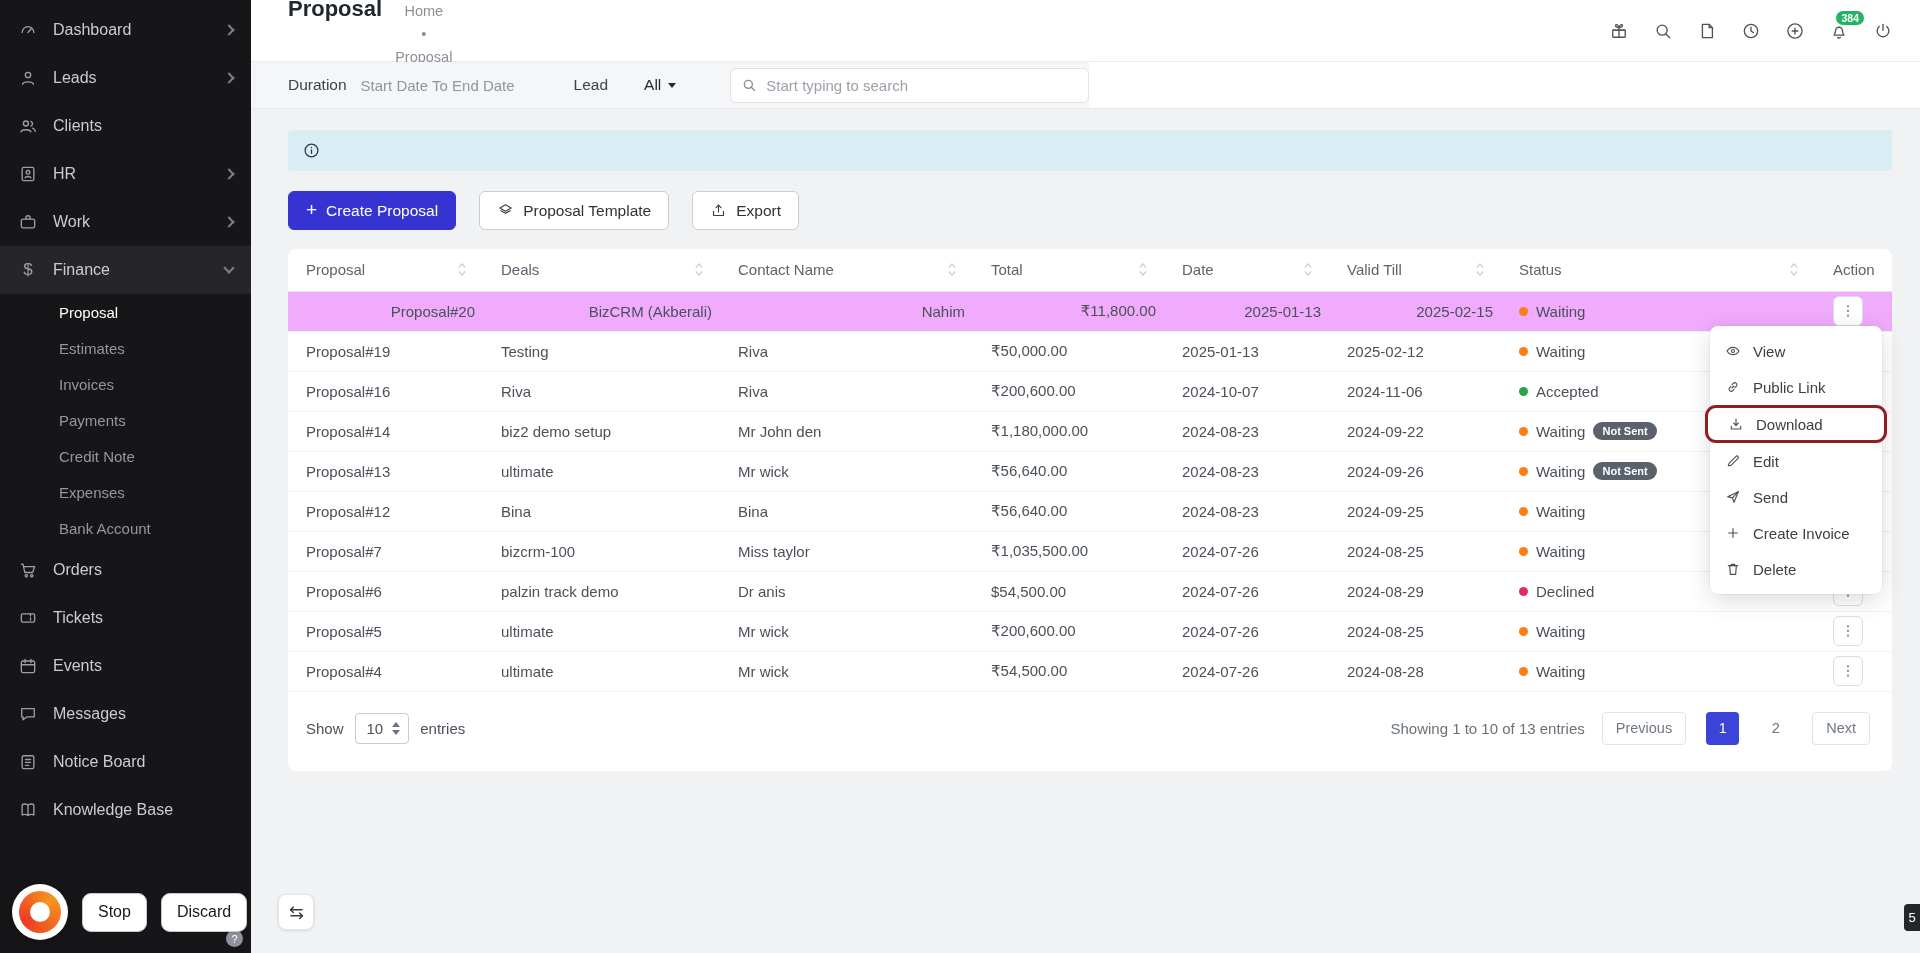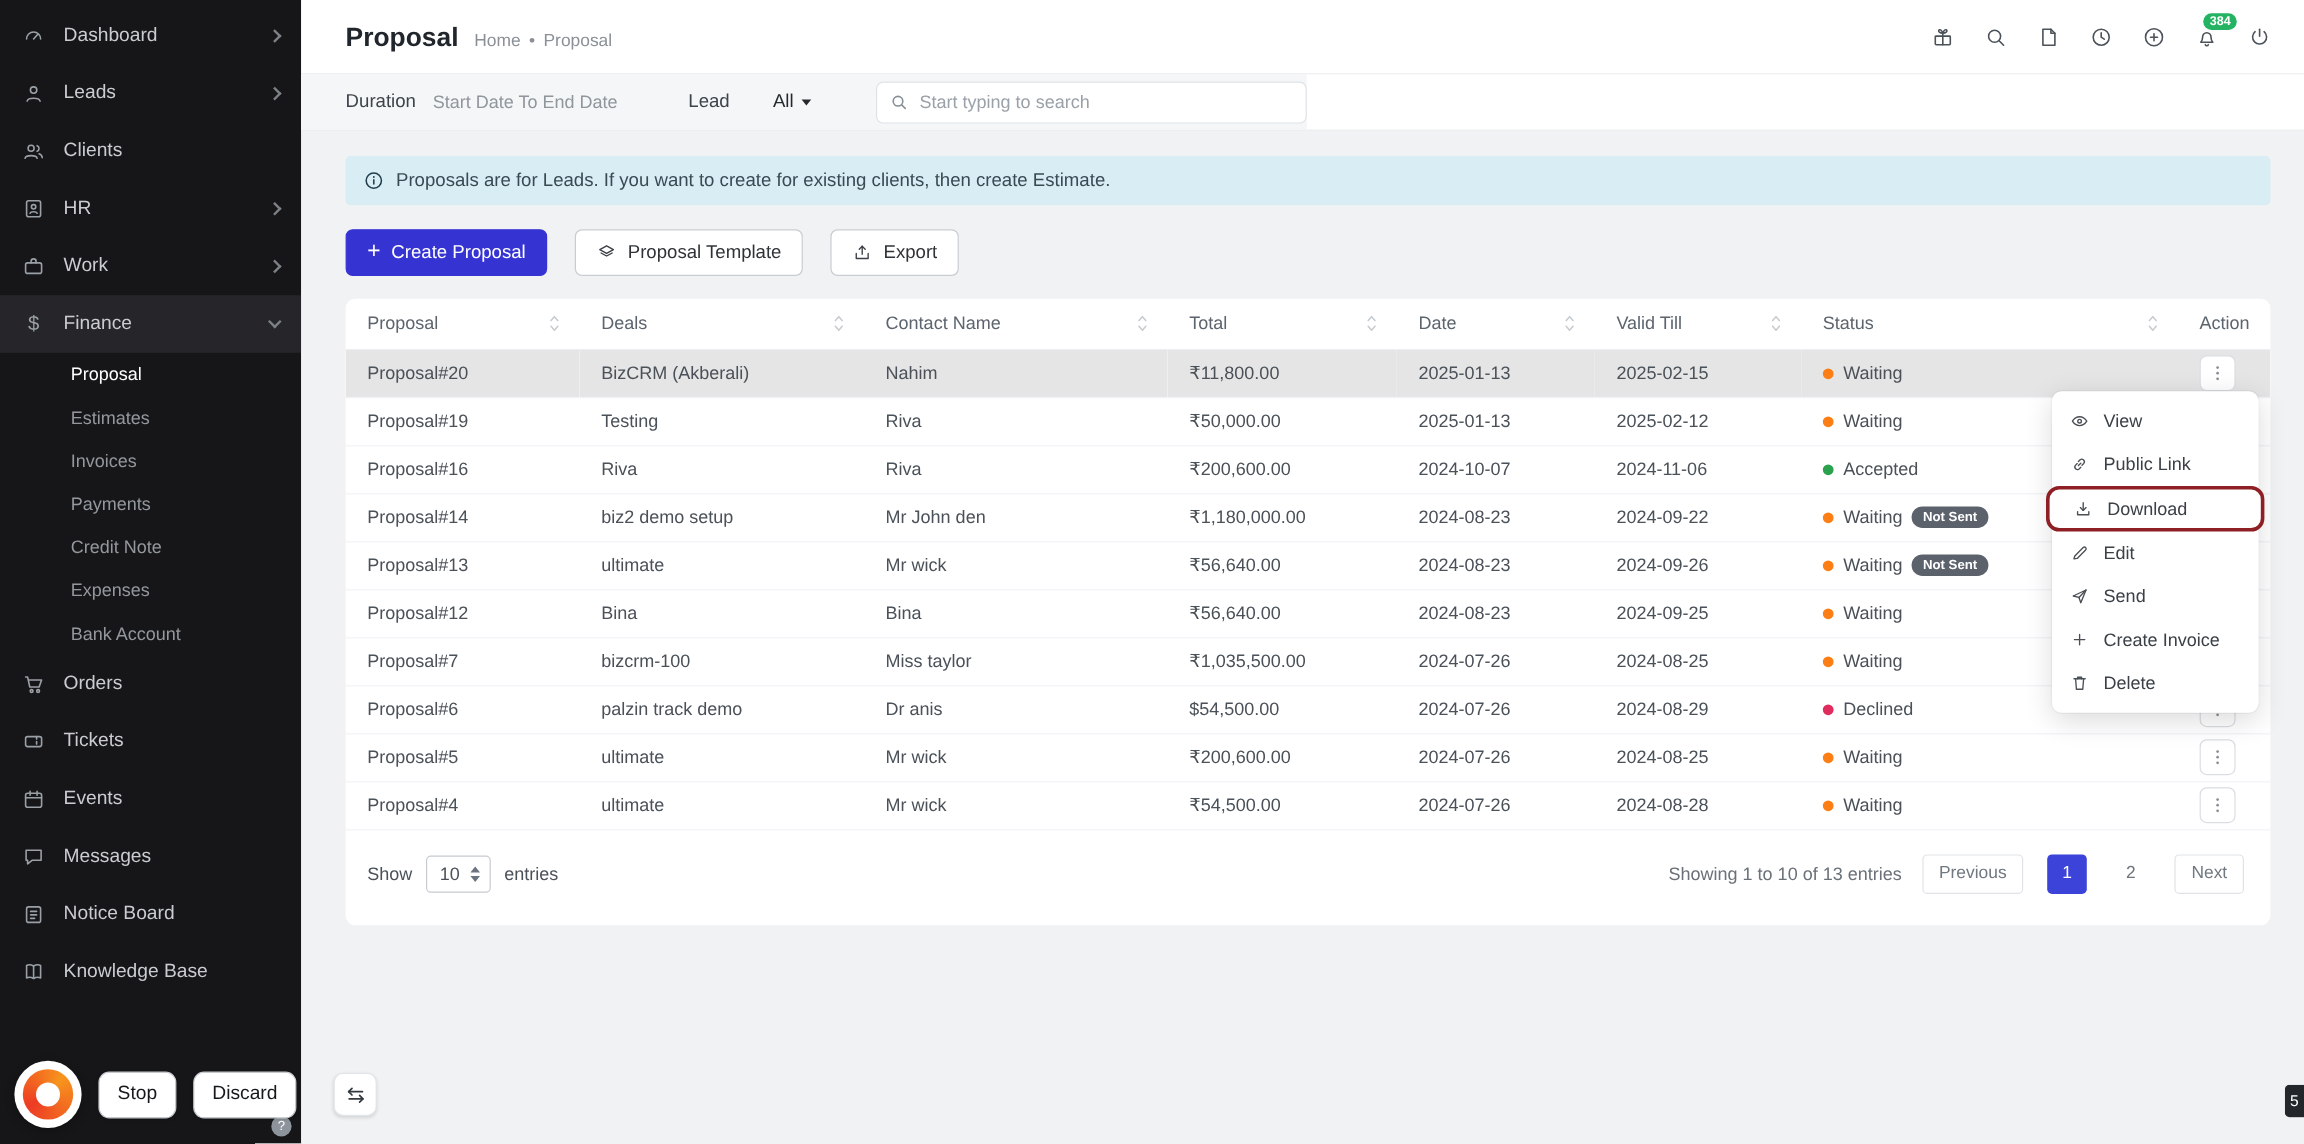--- a/index.html
+++ b/index.html
@@ -23,21 +23,21 @@
   .nav-item.expanded { background: #26262a; }
   .nav-item.expanded .chev { transform: rotate(45deg); margin-top: -4px; }
   .subnav .sub-item { height: 36px; display: flex; align-items: center; padding-left: 59px; font-size: 15px; color: #93989e; cursor: pointer; }
   .subnav .sub-item.active { color: #ffffff; font-weight: 500; }
 
   
   .main { flex: 1; display: flex; flex-direction: column; height: 953px; }
   .topbar { height: 62px; background: #fff; border-bottom: 1px solid #ebedef; display: flex; align-items: center; justify-content: space-between; padding: 0 18px 0 37px; }
   .title-wrap { display: flex; align-items: baseline; gap: 13px; }
   .page-title { font-size: 22px; font-weight: 700; color: #21262c; }
-  .crumb { font-size: 14.5px; color: #8a9096; display: flex; align-items: center; gap: 7px; }
+  .crumb { font-size: 14.5px; color: #8a9096; display: flex; align-items: center; gap: 7px; flex-direction: column; }
   .top-icons { display: flex; align-items: center; gap: 18px; padding-right: 6px; }
   .icon-btn { width: 26px; height: 26px; display: flex; align-items: center; justify-content: center; background: none; border: none; color: #4b5259; cursor: pointer; position: relative; }
   .icon-btn svg { width: 20px; height: 20px; }
   .badge-green { position: absolute; top: -7px; right: -12px; background: #24b263; color: #fff; font-size: 10.5px; font-weight: 700; padding: 2px 5px; border-radius: 9px; line-height: 1; }
 
   
   .filterbar { height: 47px; background: #fff; border-bottom: 1px solid #e8eaec; display: flex; }
   .filters-left { width: 838px; background: #f5f6f8; display: flex; align-items: center; padding-left: 37px; gap: 14px; }
   .flabel { font-size: 15.5px; color: #3c434a; }
   .duration-input { width: 205px; background: transparent; border: none; outline: none; font-size: 15px; color: #3c434a; font-family: inherit; }
@@ -64,21 +64,21 @@
   .btn-outline svg { width: 17px; height: 17px; color: #3c4147; }
 
   
   .card { margin-top: 19px; background: #fff; border-radius: 8px; width: 1604px; }
   table { width: 100%; border-collapse: collapse; table-layout: fixed; }
   thead th { height: 42px; font-size: 15px; font-weight: 500; color: #5c646d; text-align: left; padding: 0 8px 0 18px; border-bottom: 1px solid #e6e9ec; white-space: nowrap; }
   .th-inner { display: flex; align-items: center; justify-content: space-between; padding-right: 8px; }
   .sort-icon { color: #c7ccd1; }
   .sort-icon svg { width: 10px; height: 15px; }
   tbody td { height: 40px; font-size: 15px; color: #4a5158; padding: 0 8px 0 18px; border-bottom: 1px solid #f0f2f4; white-space: nowrap; overflow: hidden; text-overflow: ellipsis; }
-  tr.hovered td { background: #e5e5e5; }
+  tr.hovered td { background: #f0abfc; text-align: right; }
   .status-flex { display: flex; align-items: center; gap: 8px; }
   .status-dot { width: 9px; height: 9px; border-radius: 50%; flex: none; background: #adb5bd; }
   .status-dot[data-status="waiting"] { background: #fd7e14; }
   .status-dot[data-status="accepted"] { background: #2aa14d; }
   .status-dot[data-status="declined"] { background: #e02c5c; }
   .notsent { background: #5b626b; color: #fff; font-size: 11px; font-weight: 600; padding: 3px 9px; border-radius: 10px; white-space: nowrap; }
   .dots-btn { width: 30px; height: 30px; border: 1px solid #dadee2; border-radius: 6px; background: #fff; color: #878e95; display: flex; align-items: center; justify-content: center; cursor: pointer; }
   .dots-btn svg { width: 16px; height: 16px; }
 
   
@@ -325,21 +325,20 @@
     </div>
 
     <div class="content">
 
       <div class="alert">
         <svg viewBox="0 0 24 24" fill="none" stroke="currentColor" stroke-width="1.8" stroke-linecap="round">
             <circle cx="12" cy="12" r="9"></circle>
             <path d="M12 11v5"></path>
             <circle cx="12" cy="7.8" r="1.1" fill="currentColor" stroke="none"></circle>
           </svg>
-        <span>Proposals are for Leads. If you want to create for existing clients, then create Estimate.</span>
       </div>
 
       <div class="action-row">
         <button class="btn btn-primary">
           <span class="plus-glyph">+</span>
           <span>Create Proposal</span>
         </button>
         <button class="btn btn-outline">
           <svg viewBox="0 0 24 24" fill="none" stroke="currentColor" stroke-width="1.6" stroke-linecap="round" stroke-linejoin="round">
               <path d="M12 4l8 4.5-8 4.5-8-4.5z"></path>

